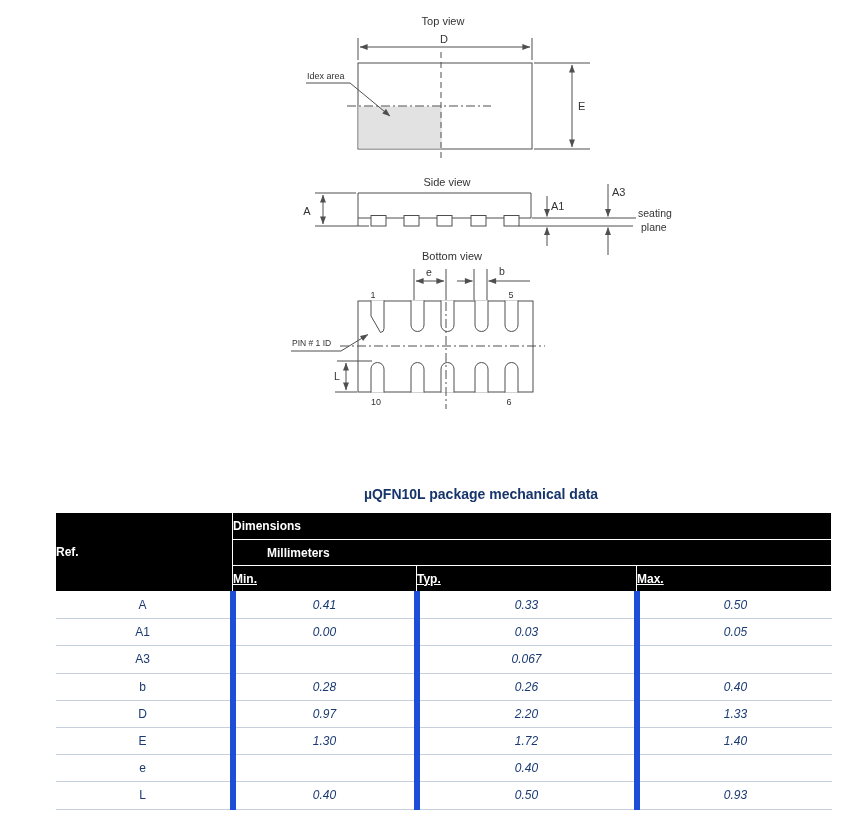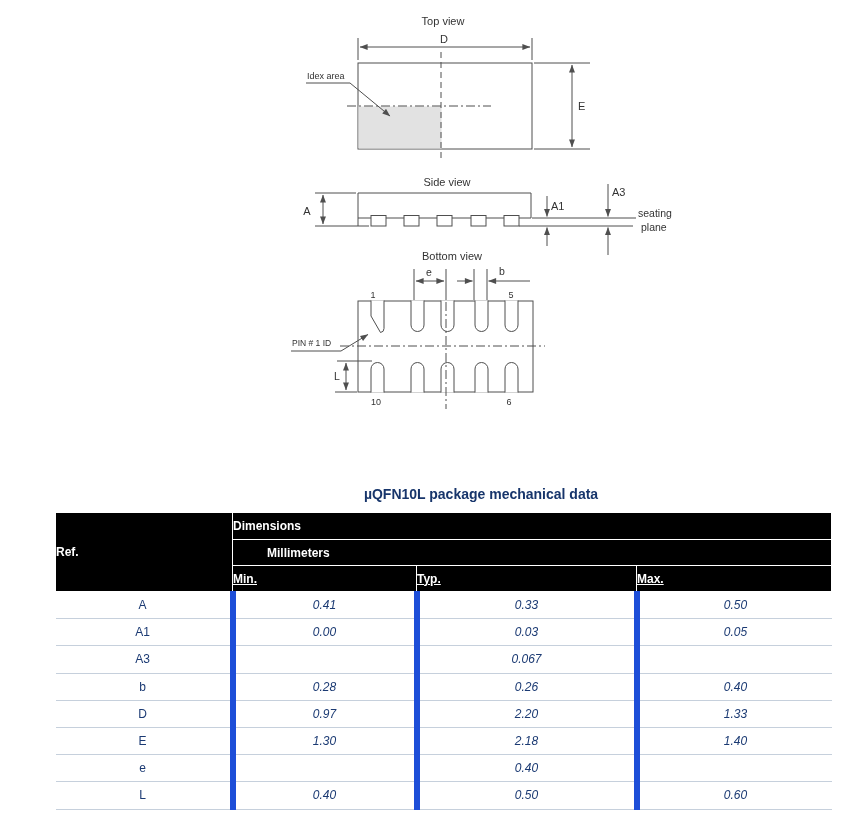--- a/index.html
+++ b/index.html
@@ -218,29 +218,29 @@
     </tr>
     <tr>
       <td>D</td>
       <td>0.97</td>
       <td>2.20</td>
       <td>1.33</td>
     </tr>
     <tr>
       <td>E</td>
       <td>1.30</td>
-      <td>2.18</td>
+      <td>1.72</td>
       <td>1.40</td>
     </tr>
     <tr>
       <td>e</td>
       <td></td>
       <td>0.40</td>
       <td></td>
     </tr>
     <tr>
       <td>L</td>
       <td>0.40</td>
       <td>0.50</td>
-      <td>0.60</td>
+      <td>0.93</td>
     </tr>
   </tbody>
 </table>
 
 </body></html>

